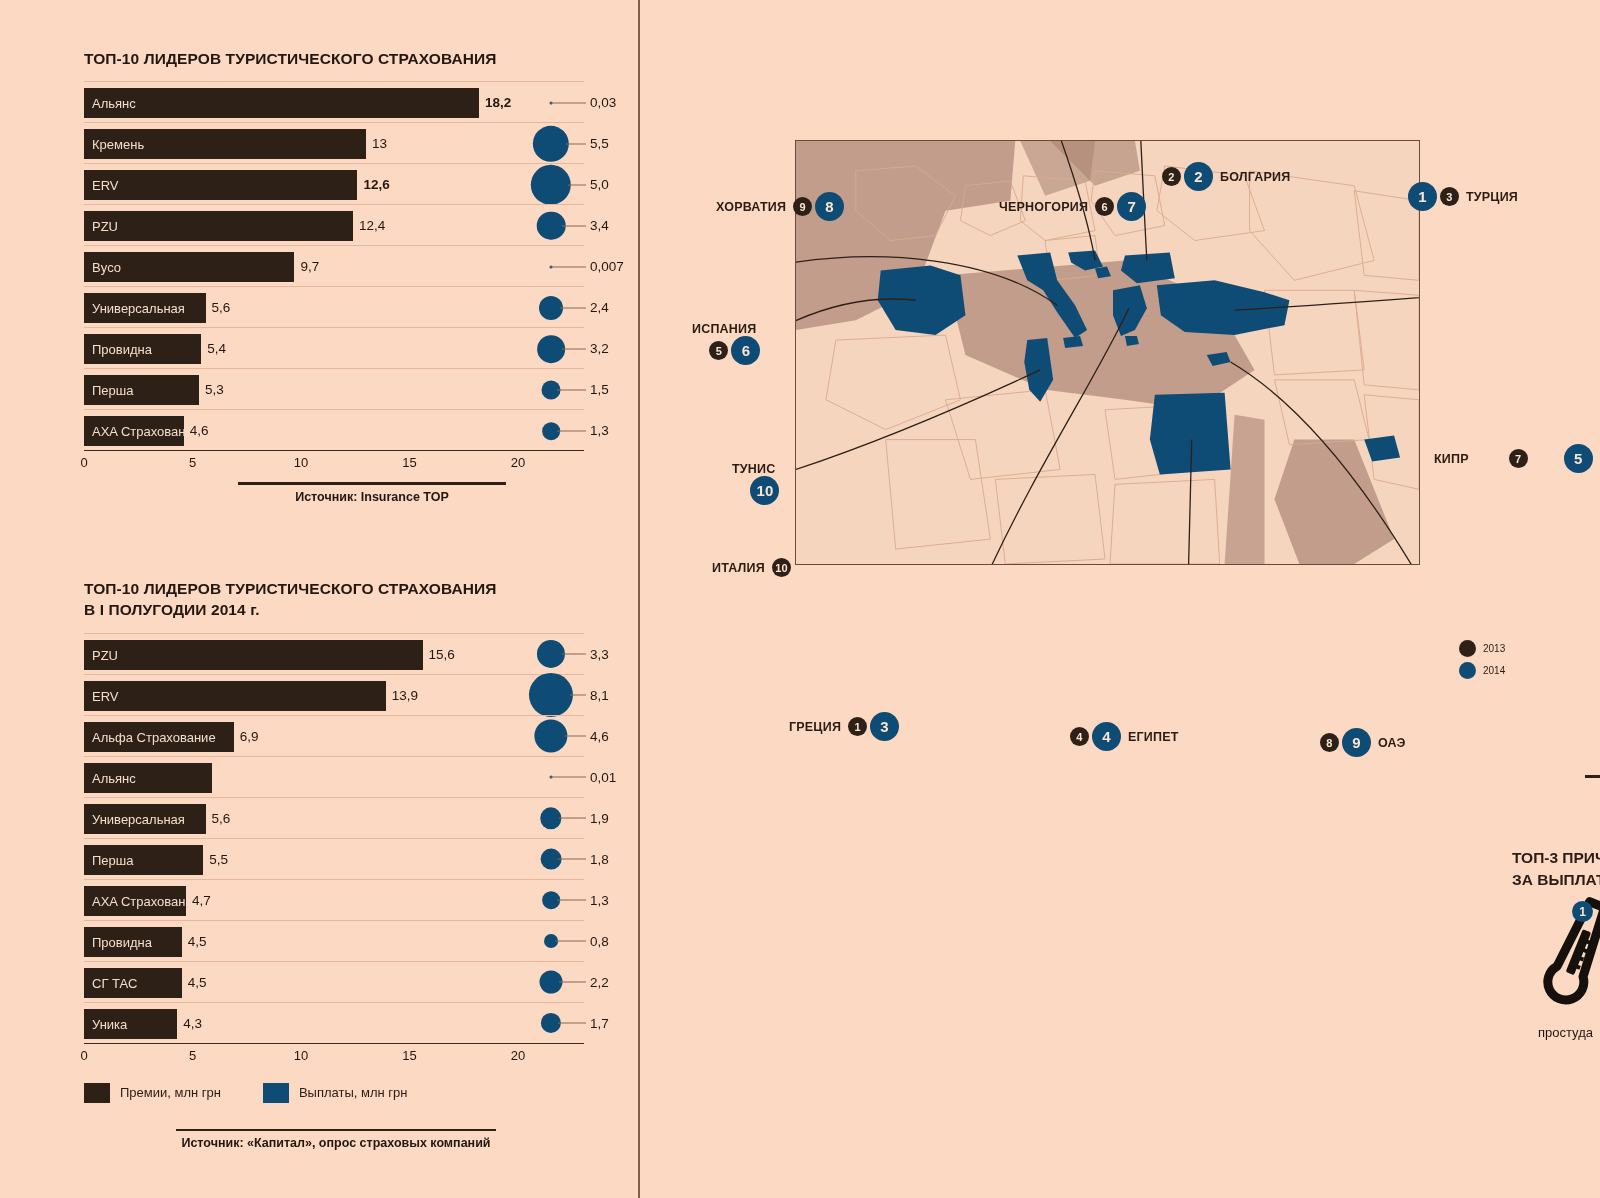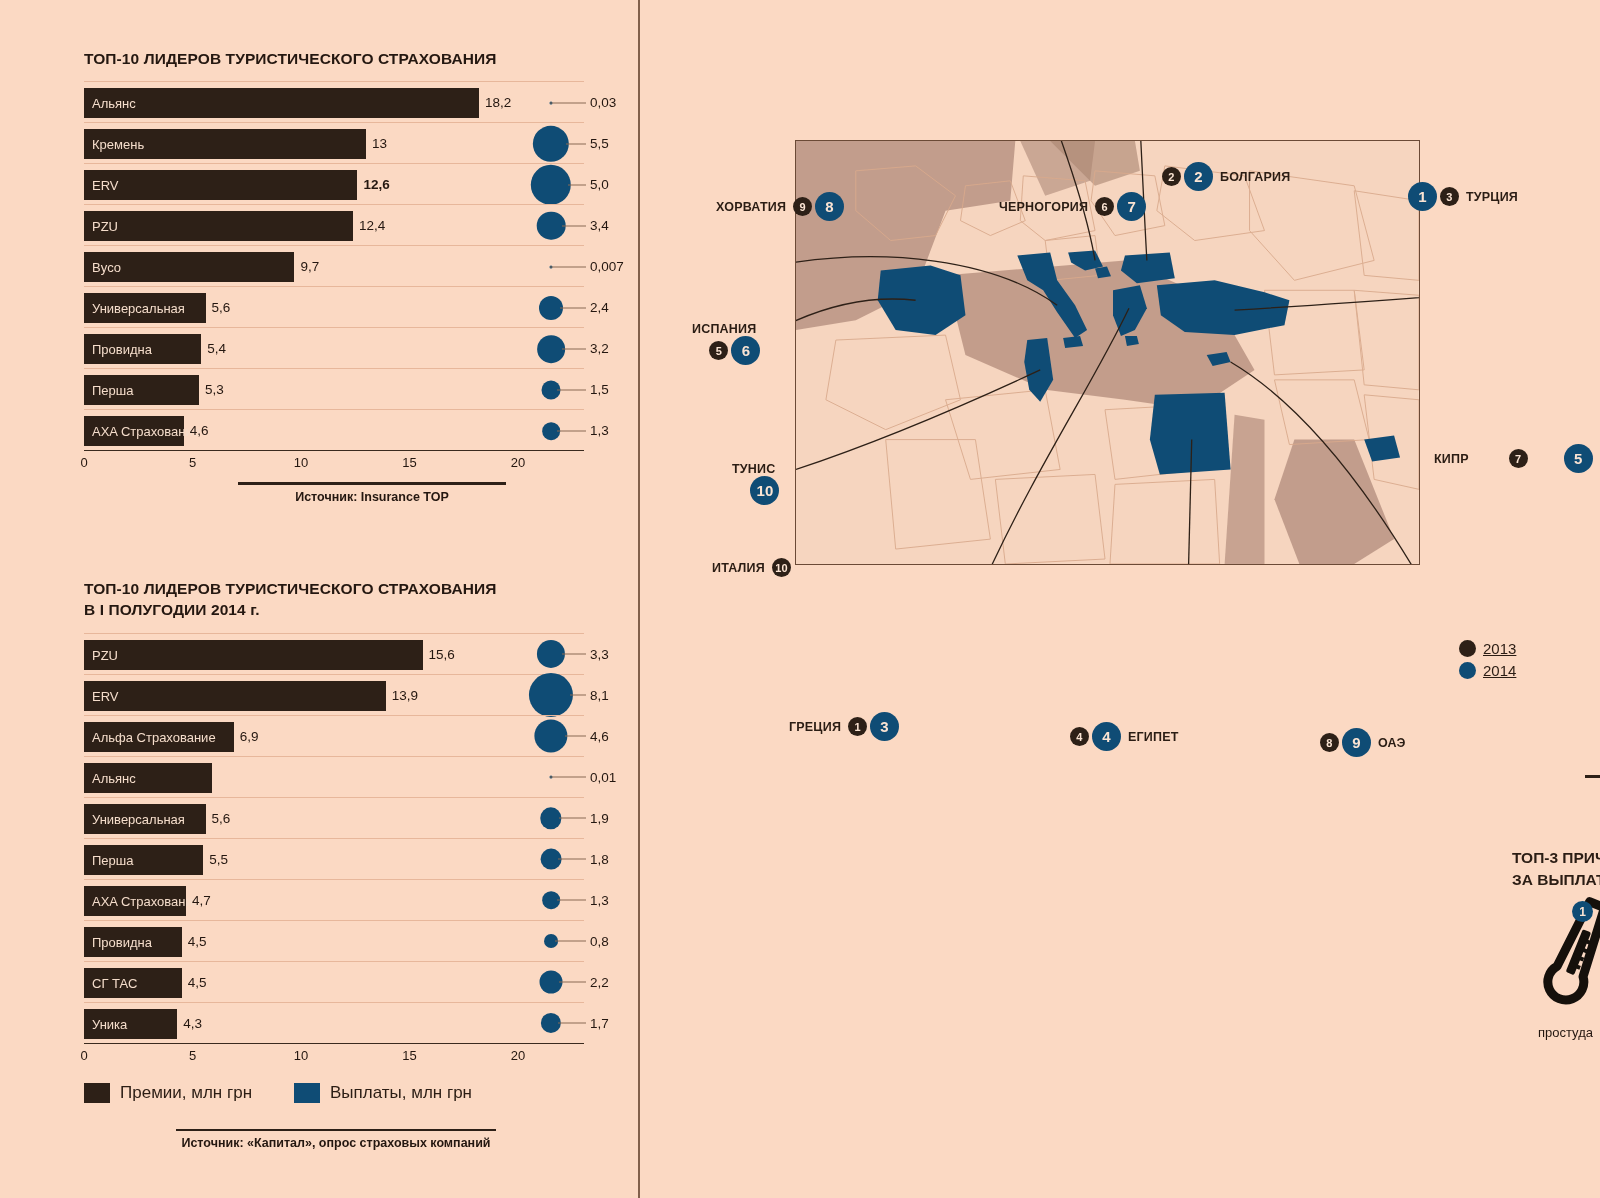--- a/index.html
+++ b/index.html
@@ -70,21 +70,21 @@
     font-size: 12.5px; font-weight: bold; color: #241710;
     text-align: center; padding-top: 5px;
   }
   .source-rule { height: 2.5px; background: #2d2017; }
 
   .legend-row { margin-left: 68px; margin-top: 14px; display: flex; align-items: center; gap: 42px; }
   .legend-item { display: flex; align-items: center; gap: 10px; }
   .swatch { width: 26px; height: 20px; }
   .sw-dark { background: #2d2017; }
   .sw-blue { background: #0f4c75; }
-  .legend-item span { font-size: 17px; }
+  .legend-item span { font-size: 13px; }
 
   
   .right { position: absolute; left: 640px; top: 0; width: 960px; height: 1198px; }
   .map-title {
     position: absolute; left: 200px; top: 120px; width: 620px;
     text-align: center; font-size: 13.5px; font-weight: bold; letter-spacing: .2px;
   }
   .map-frame {
     position: absolute; left: 155px; top: 140px; width: 625px; height: 425px;
     border: 1.5px solid #6b4a36; background: #fbd9c3; overflow: hidden;
@@ -99,21 +99,21 @@
     display: inline-flex; align-items: center; justify-content: center;
     border-radius: 50%; color: #fbe4d3; font-weight: bold; flex: none;
   }
   .b13 { width: 19px; height: 19px; background: #2d2017; font-size: 11px; }
   .b14 { width: 29px; height: 29px; background: #0f4c75; font-size: 15px; }
   .cnt-name { margin: 0 4px; }
 
   .map-legend { position: absolute; left: 1459px; top: 640px; }
   .ml-item { display: flex; align-items: center; gap: 7px; margin-bottom: 5px; }
   .ml-dot { width: 17px; height: 17px; border-radius: 50%; }
-  .ml-item span { font-size: 15px; text-decoration: underline; }
+  .ml-item span { font-size: 10px; }
 
   .map-source { position: absolute; left: 945px; top: 775px; width: 340px; }
 
   .reasons-title {
     position: absolute; left: 872px; top: 847px; width: 440px;
     font-size: 15.5px; font-weight: bold; line-height: 1.4;
   }
   .reason {
     position: absolute; top: 895px; width: 180px;
   }
@@ -138,21 +138,21 @@
 
     <div class="chart-block" id="chart1-block" style="top:48px;">
       <div class="chart-title">
         <div>ТОП-10 ЛИДЕРОВ ТУРИСТИЧЕСКОГО СТРАХОВАНИЯ</div>
       </div>
       <div class="plot" id="plot1" style="margin-top:12px;">
           <div class="row">
             <div class="bar" style="width: 394.94px;">
               <div class="bar-label">Альянс</div>
             </div>
-            <div class="bar-value" style="left: 400.94px;">18,2</div>
+            <div class="bar-value" style="left: 400.94px; font-weight: bold;">18,2</div>
             <div class="bubble-wrap">
               <div class="bubble" style="width: 3px; height: 3px;"></div>
               <div class="bubble-line" style="left: 31.5px; width: 36.5px;"></div>
             </div>
             <div class="bubble-value">0,03</div>
           </div>
           <div class="row">
             <div class="bar" style="width: 282.1px;">
               <div class="bar-label">Кремень</div>
             </div>

